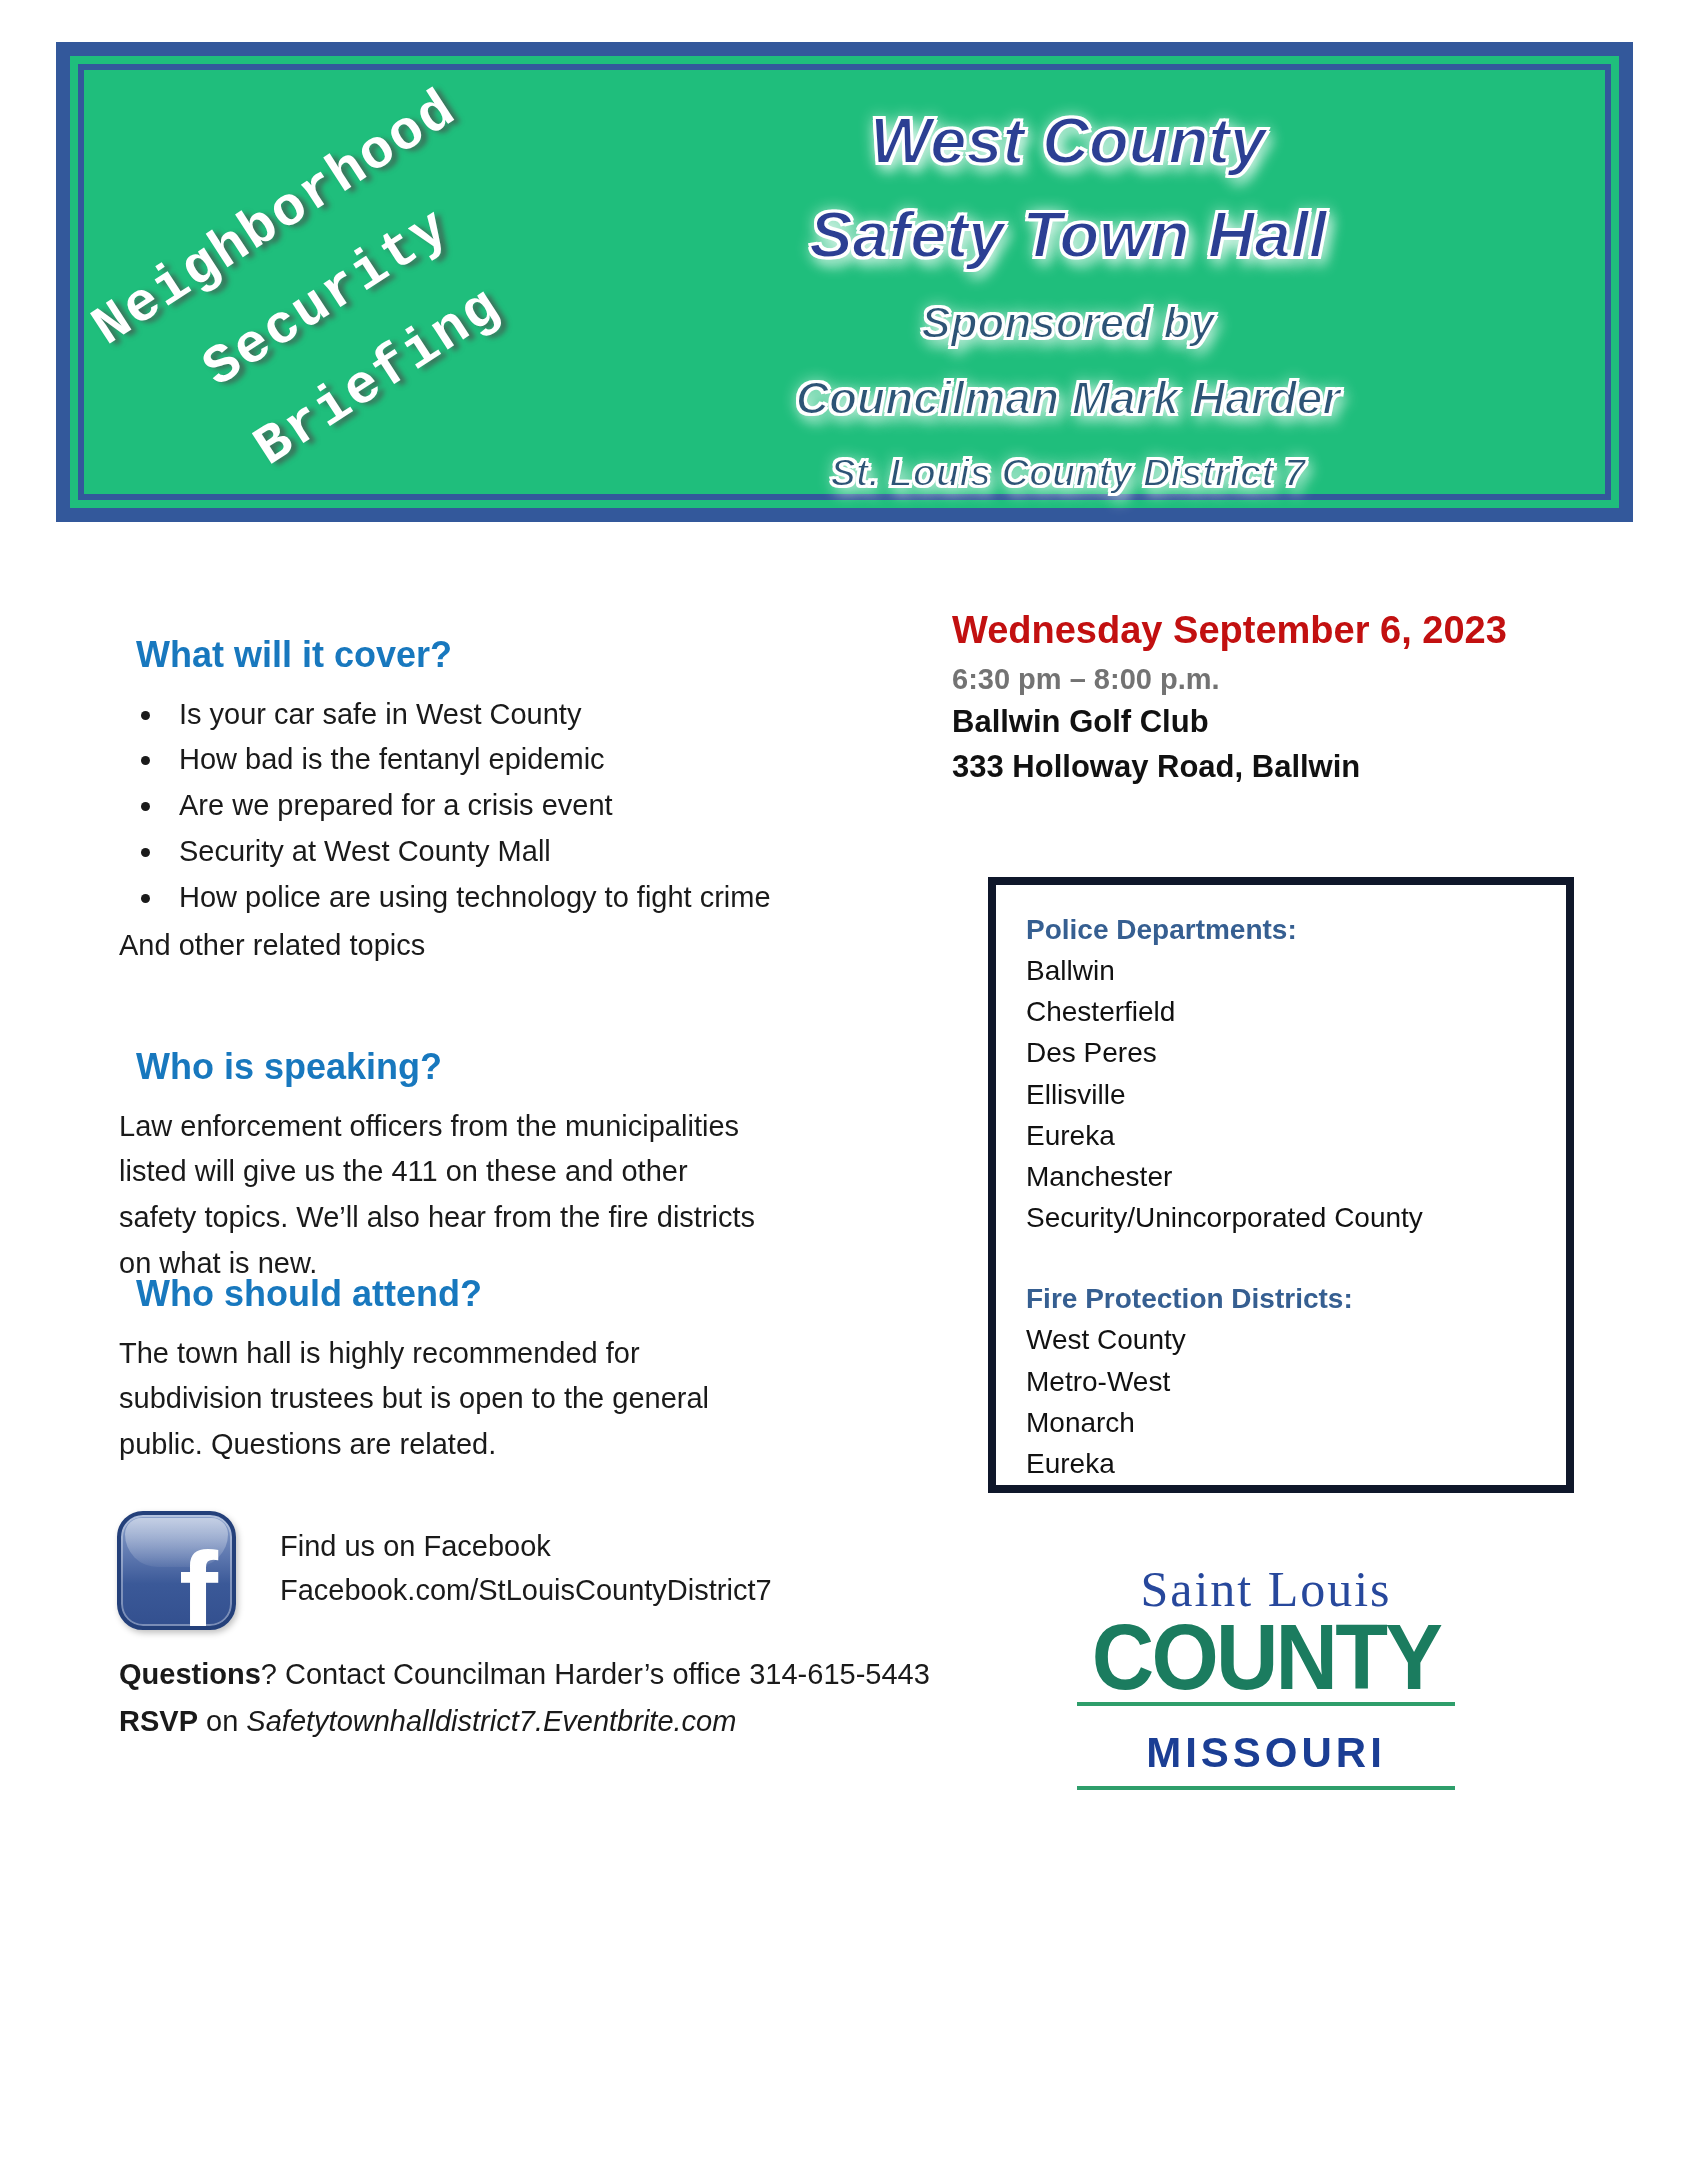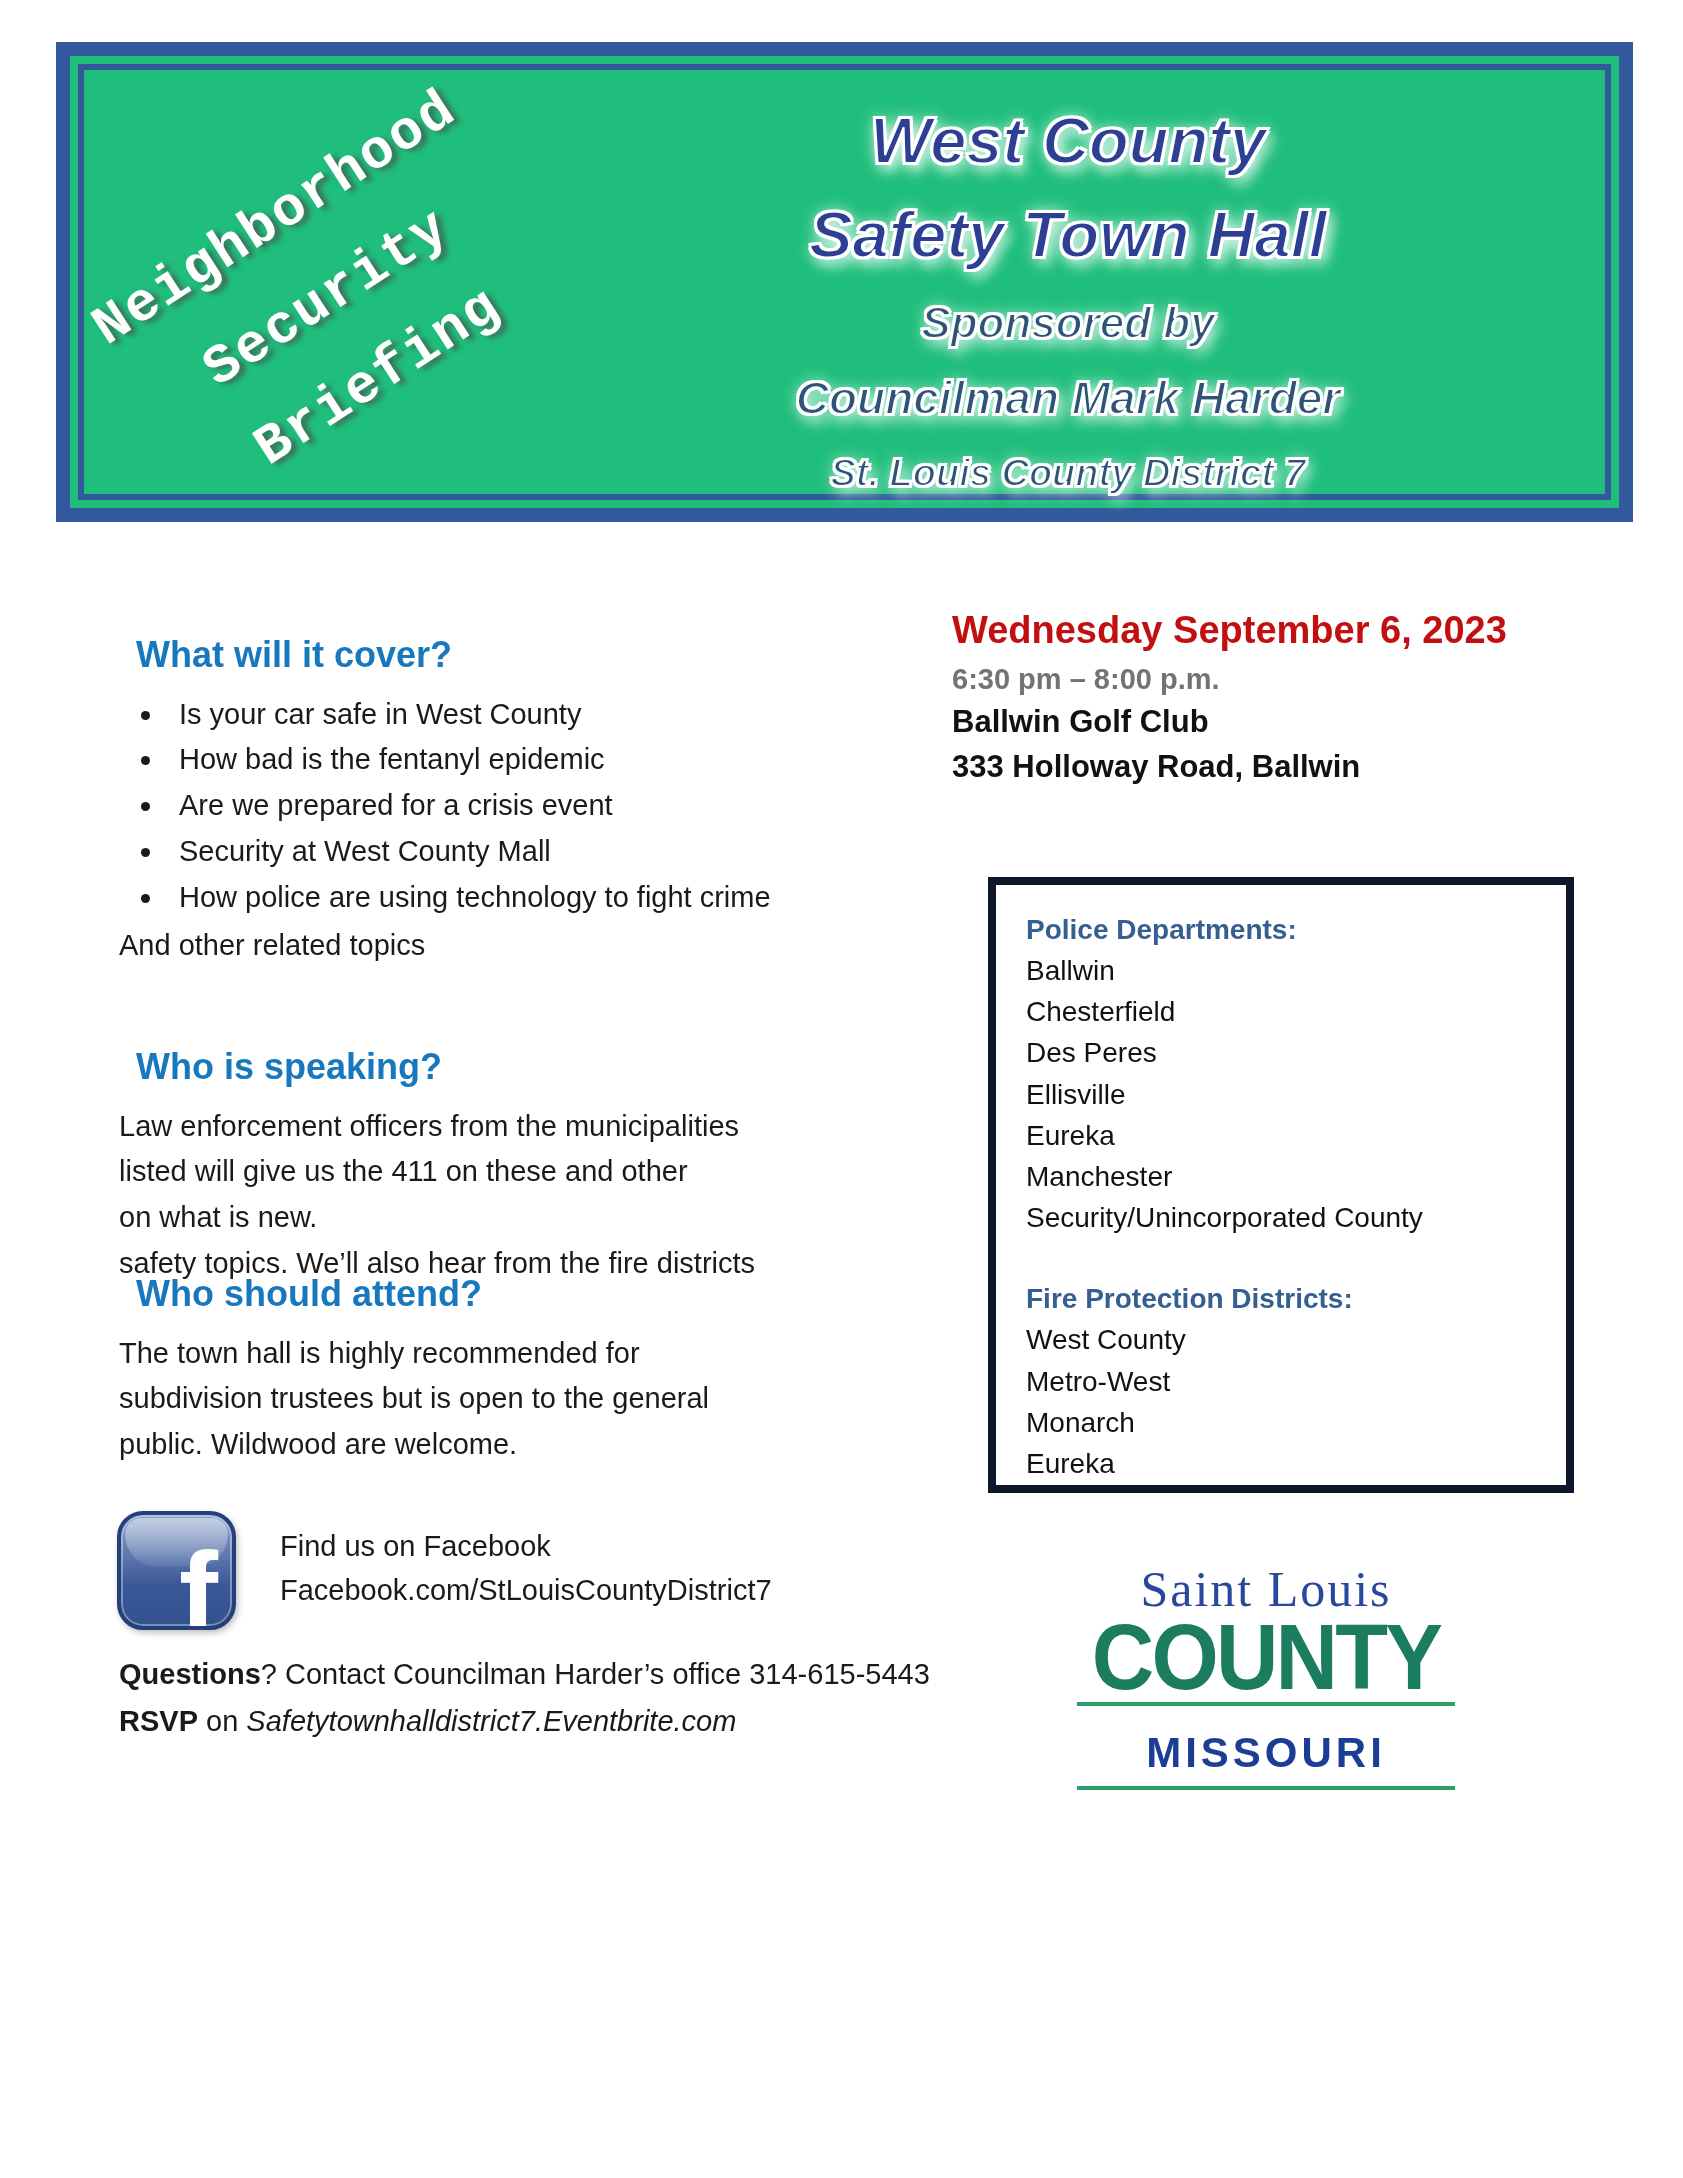--- a/index.html
+++ b/index.html
@@ -129,31 +129,31 @@
       <li>How police are using technology to fight crime</li>
     </ul>
     <div class="note">And other related topics</div>
   </div>
 
   <div class="sec" id="speaking">
     <h2>Who is speaking?</h2>
     <div class="para">
       <div>Law enforcement officers from the municipalities</div>
       <div>listed will give us the 411 on these and other</div>
+      <div>safety topics. We’ll also hear from the fire districts</div>
       <div>on what is new.</div>
-      <div>safety topics. We’ll also hear from the fire districts</div>
     </div>
   </div>
 
   <div class="sec" id="attend">
     <h2>Who should attend?</h2>
     <div class="para">
       <div>The town hall is highly recommended for</div>
       <div>subdivision trustees but is open to the general</div>
-      <div>public. Wildwood are welcome.</div>
+      <div>public. Questions are related.</div>
     </div>
   </div>
 
   <div id="facebook">
     <div class="fb-icon">
       <span class="fb-f">f</span>
     </div>
     <div class="fb-text">
       <div>Find us on Facebook</div>
       <div>Facebook.com/StLouisCountyDistrict7</div>

